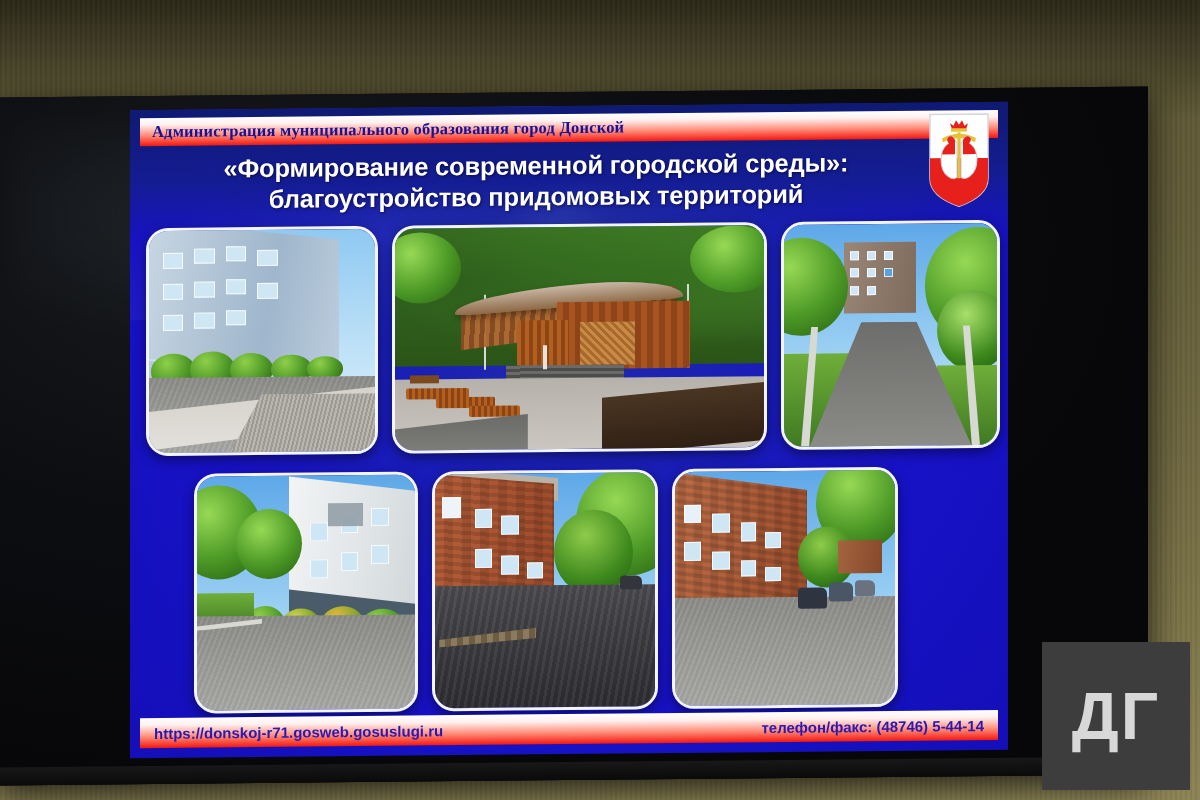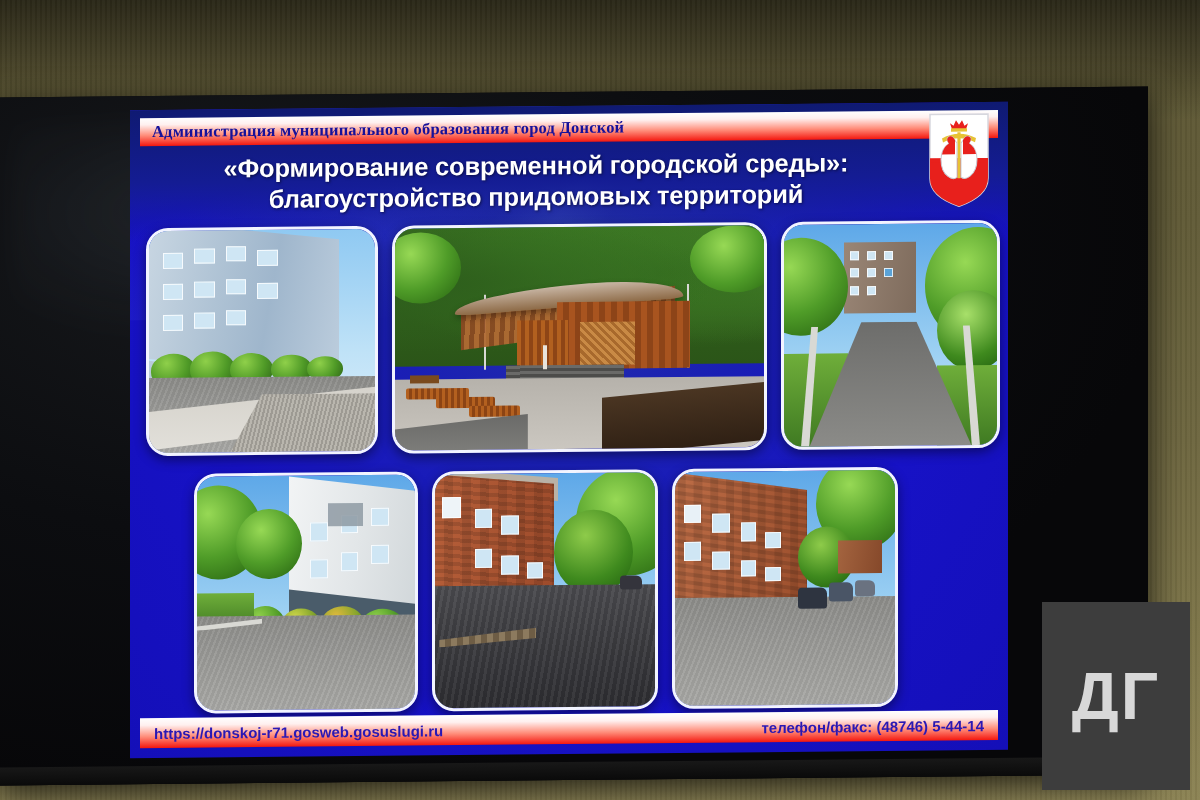--- a/index.html
+++ b/index.html
@@ -213,21 +213,21 @@
     background:
       repeating-linear-gradient(0deg, rgba(0,0,0,.12) 0 4px, rgba(0,0,0,0) 4px 8px),
       repeating-linear-gradient(90deg, rgba(0,0,0,.1) 0 8px, rgba(0,0,0,0) 8px 16px),
       linear-gradient(100deg,#c07049,#9b4e2c);
     transform:skewY(8deg); }
   .car{ position:absolute; border-radius:4px 6px 3px 3px; }
 
   
   #watermark{
     position:absolute; right:10px; bottom:10px;
-    width:148px; height:188px; background:#3d3d3d;
+    width:148px; height:148px; background:#3d3d3d;
     display:flex; align-items:center; justify-content:center;
     z-index:40;
   }
   #watermark span{
     color:#d8d8d8; font-weight:bold; font-size:66px;
     font-family:"Liberation Sans", sans-serif; letter-spacing:2px;
   }
   
   #bezel-bottom{
     position:absolute; left:0; right:0; bottom:0; height:18px;

